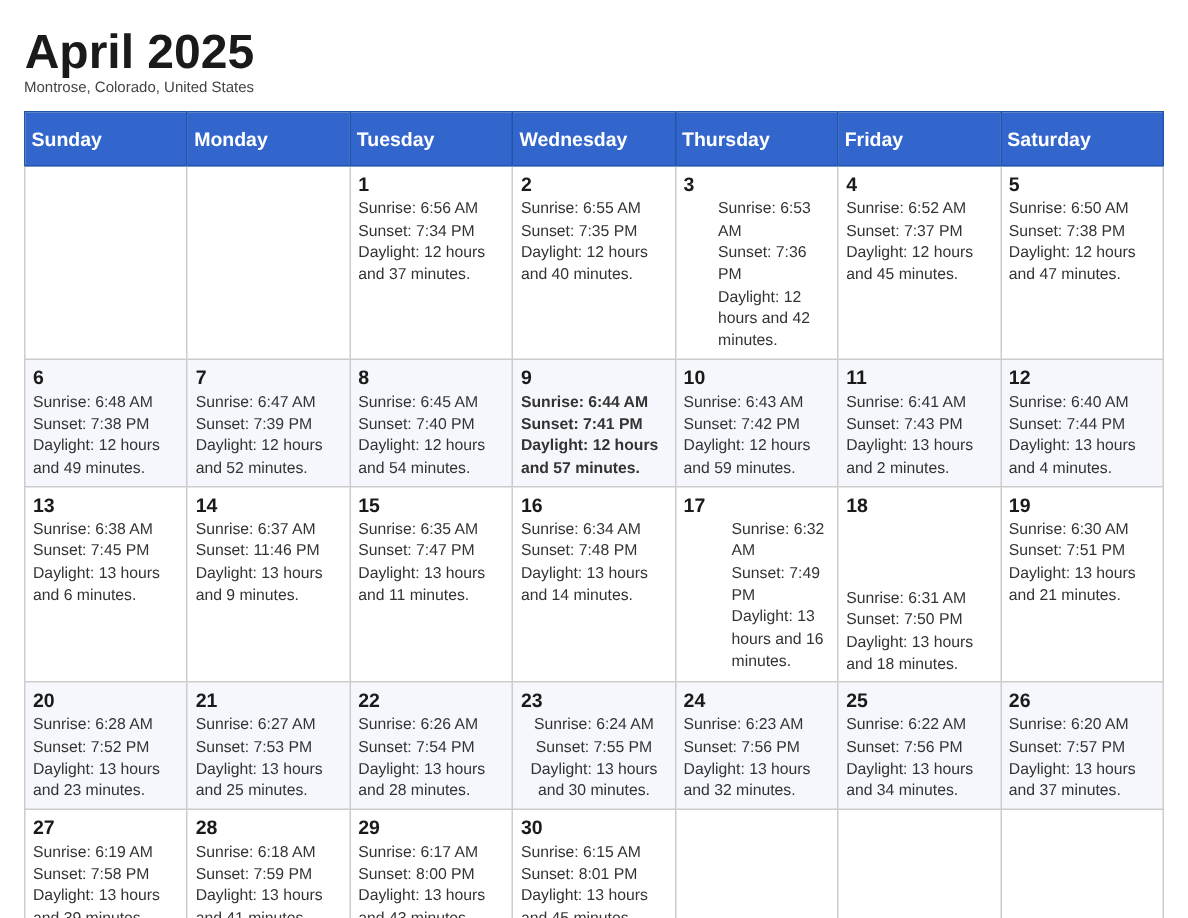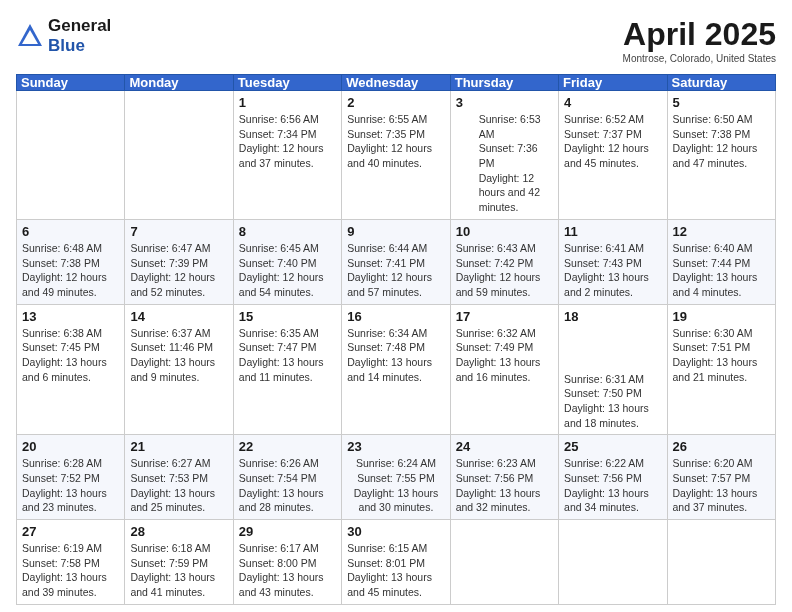--- a/index.html
+++ b/index.html
@@ -45,21 +45,21 @@
     .calendar {
       width: 100%;
       border-collapse: collapse;
       border: 1px solid #ccc;
     }
     .calendar th {
       background: #3366cc;
       color: #fff;
       font-size: 13px;
       font-weight: bold;
-      padding: 0 4px;
+      padding: 10px 4px;
       text-align: left;
       border: 1px solid #2255aa;
     }
     .calendar td {
       border: 1px solid #ccc;
       vertical-align: top;
       padding: 4px 5px;
       width: 108px;
       min-height: 85px;
       background: #fff;
@@ -79,30 +79,20 @@
       line-height: 1.4;
     }
     .empty-cell {
       background: #f9f9f9;
     }
   </style>
 </head>
 <body>
 
 <div class="header-area">
-  <div class="logo">
-    <svg class="logo-icon" viewBox="0 0 28 28">
-      <polygon points="14,2 26,24 2,24" fill="#3366cc"></polygon>
-      <polygon points="14,8 22,22 6,22" fill="#fff"></polygon>
-    </svg>
-    <div class="logo-text">
-      <span style="font-size:17px;font-weight:bold;color:#1a1a1a;line-height:1.2;">General</span>
-      <span style="font-size:17px;font-weight:bold;color:#2255aa;line-height:1.2;">Blue</span>
-    </div>
-  </div>
   <div class="title-area">
     <div class="month-title">April 2025</div>
     <div class="location-title">Montrose, Colorado, United States</div>
   </div>
 </div>
 
 <table class="calendar">
   <thead>
     <tr>
     <th>Sunday</th>
@@ -163,21 +153,21 @@
 Daylight: 12 hours and 52 minutes.</div>
         </td>
         <td>
           <div class="day-number">8</div>
           <div class="day-info" style="white-space: pre-line;">Sunrise: 6:45 AM
 Sunset: 7:40 PM
 Daylight: 12 hours and 54 minutes.</div>
         </td>
         <td>
           <div class="day-number">9</div>
-          <div class="day-info" style="white-space: pre-line;">Sunrise: 6:44 AM
+          <div class="day-info" style="white-space: pre-line; font-weight: bold;">Sunrise: 6:44 AM
 Sunset: 7:41 PM
 Daylight: 12 hours and 57 minutes.</div>
         </td>
         <td>
           <div class="day-number">10</div>
           <div class="day-info" style="white-space: pre-line;">Sunrise: 6:43 AM
 Sunset: 7:42 PM
 Daylight: 12 hours and 59 minutes.</div>
         </td>
         <td>
@@ -213,21 +203,21 @@
 Daylight: 13 hours and 11 minutes.</div>
         </td>
         <td>
           <div class="day-number">16</div>
           <div class="day-info" style="white-space: pre-line;">Sunrise: 6:34 AM
 Sunset: 7:48 PM
 Daylight: 13 hours and 14 minutes.</div>
         </td>
         <td>
           <div class="day-number">17</div>
-          <div class="day-info" style="white-space: pre-line;">Sunrise: 6:32 AM
+          <div class="day-info" style="white-space: pre-line; margin-left: 32px;">Sunrise: 6:32 AM
 Sunset: 7:49 PM
 Daylight: 13 hours and 16 minutes.</div>
         </td>
         <td>
           <div class="day-number">18</div>
           <div class="day-info" style="white-space: pre-line; margin-top: 48px;">Sunrise: 6:31 AM
 Sunset: 7:50 PM
 Daylight: 13 hours and 18 minutes.</div>
         </td>
         <td>

